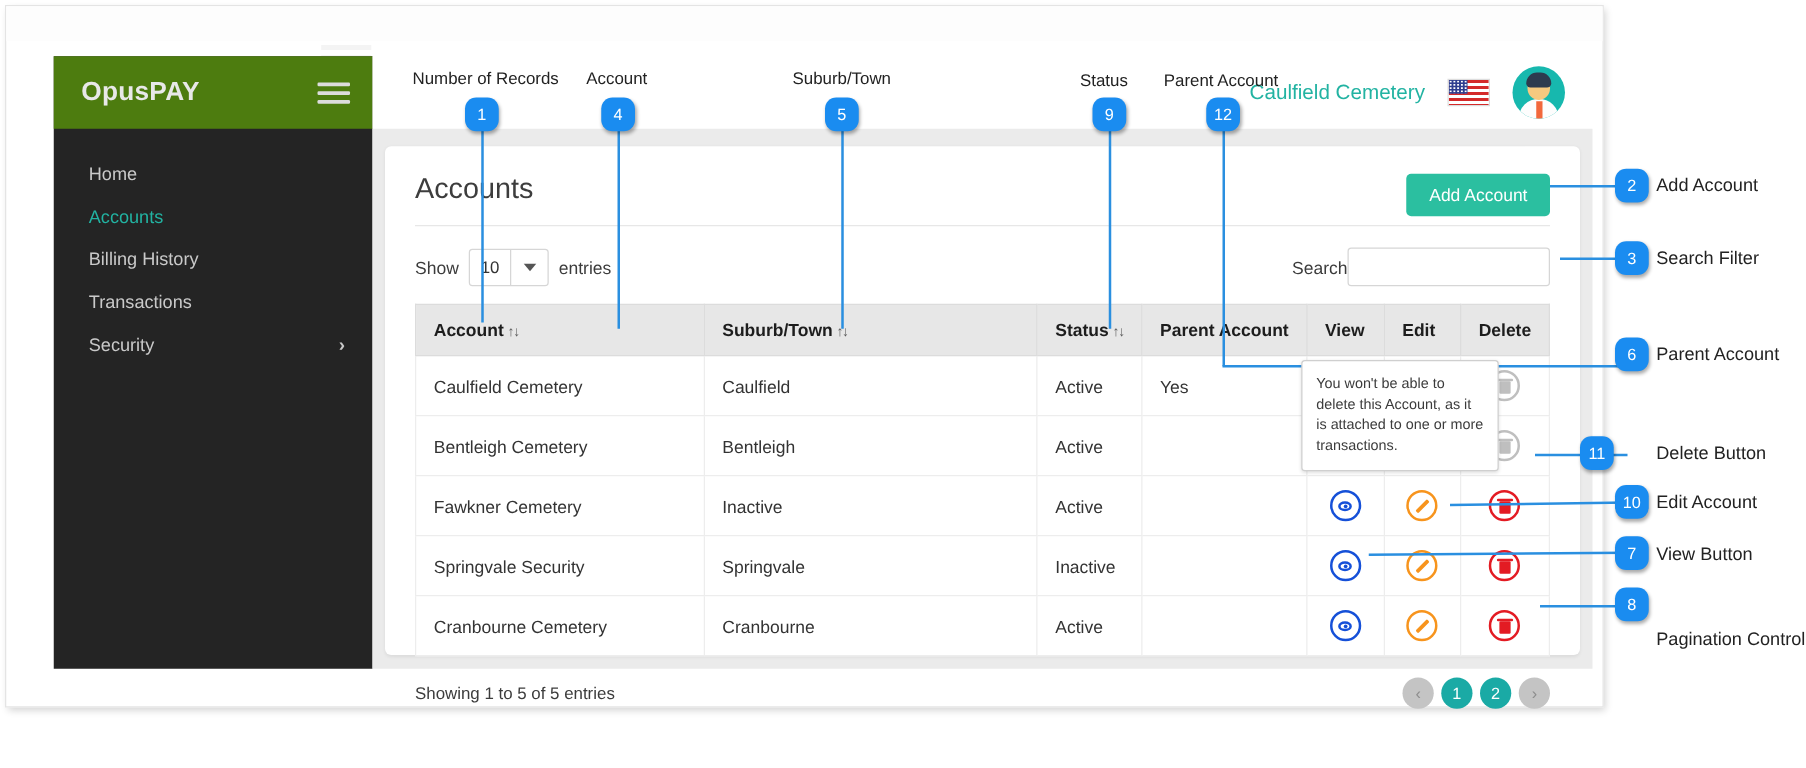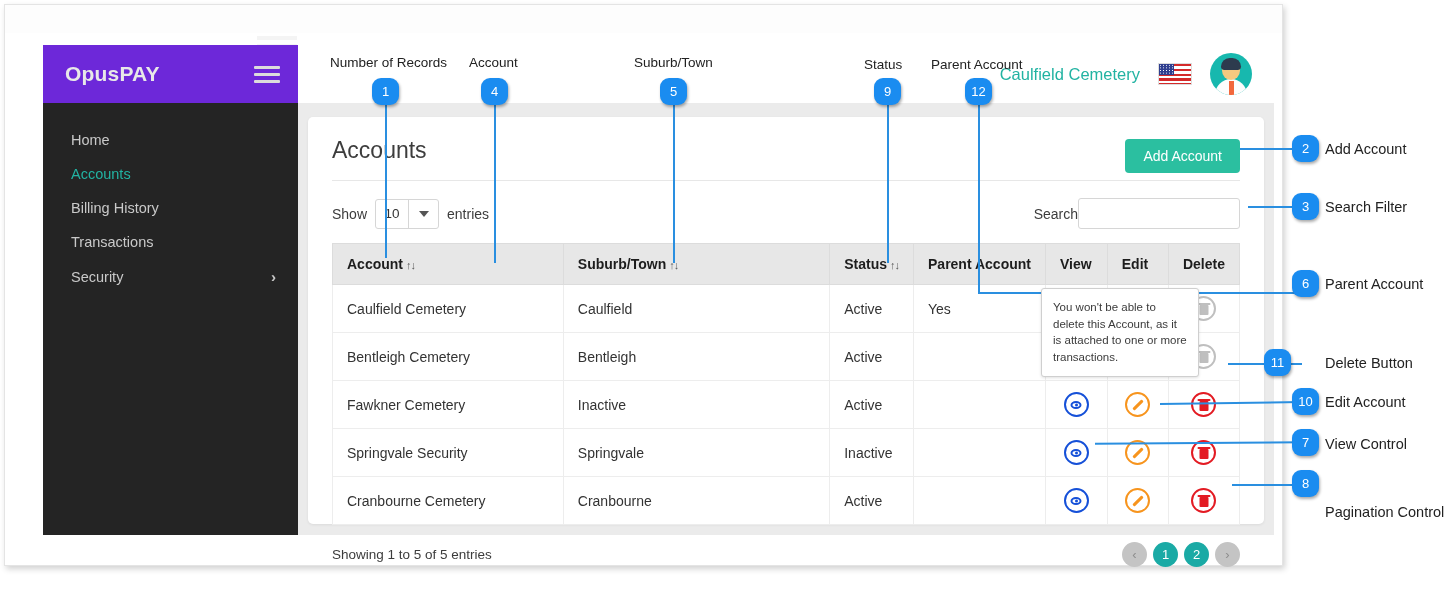--- a/index.html
+++ b/index.html
@@ -26,21 +26,21 @@
   .ghost-lines { position: absolute; left: 252px; top: 31px; width: 40px; }
   .ghost-lines span { display: block; height: 4px; background: #f4f4f4; margin-bottom: 4px; }
 
   
   .sidebar {
     position: absolute; left: 43px; top: 45px;
     width: 255px; height: 490px;
     background: #242424;
   }
   .sidebar-brandbar {
-    height: 58px; background: #6d28d9;
+    height: 58px; background: #4d7c0f;
     display: flex; align-items: center; justify-content: space-between;
     padding: 0 18px 0 22px;
   }
   .brand-text { color: #e8e8e8; font-size: 21px; font-weight: bold; letter-spacing: .2px; }
   .hamburger { display: flex; flex-direction: column; gap: 4px; cursor: pointer; }
   .hamburger i { display: block; width: 26px; height: 3px; background: #dcdcdc; border-radius: 1px; }
   .nav { padding-top: 20px; }
   .nav-item {
     display: flex; align-items: center; justify-content: space-between;
     padding: 9px 22px 9px 28px;
@@ -362,18 +362,18 @@
   <div class="bub sq" style="left:1292px; top:270px;">6</div>
   <div class="lbl" style="left:1325px; top:276px;">Parent Account</div>
 
   <div class="bub sq" style="left:1264px; top:349px;">11</div>
   <div class="lbl" style="left:1325px; top:355px;">Delete Button</div>
 
   <div class="bub sq" style="left:1292px; top:388px;">10</div>
   <div class="lbl" style="left:1325px; top:394px;">Edit Account</div>
 
   <div class="bub sq" style="left:1292px; top:429px;">7</div>
-  <div class="lbl" style="left:1325px; top:436px;">View Control</div>
+  <div class="lbl" style="left:1325px; top:436px;">View Button</div>
 
   <div class="bub sq" style="left:1292px; top:470px;">8</div>
   <div class="lbl" style="left:1325px; top:504px;">Pagination Control</div>
 
 </div>
 
 </body></html>

